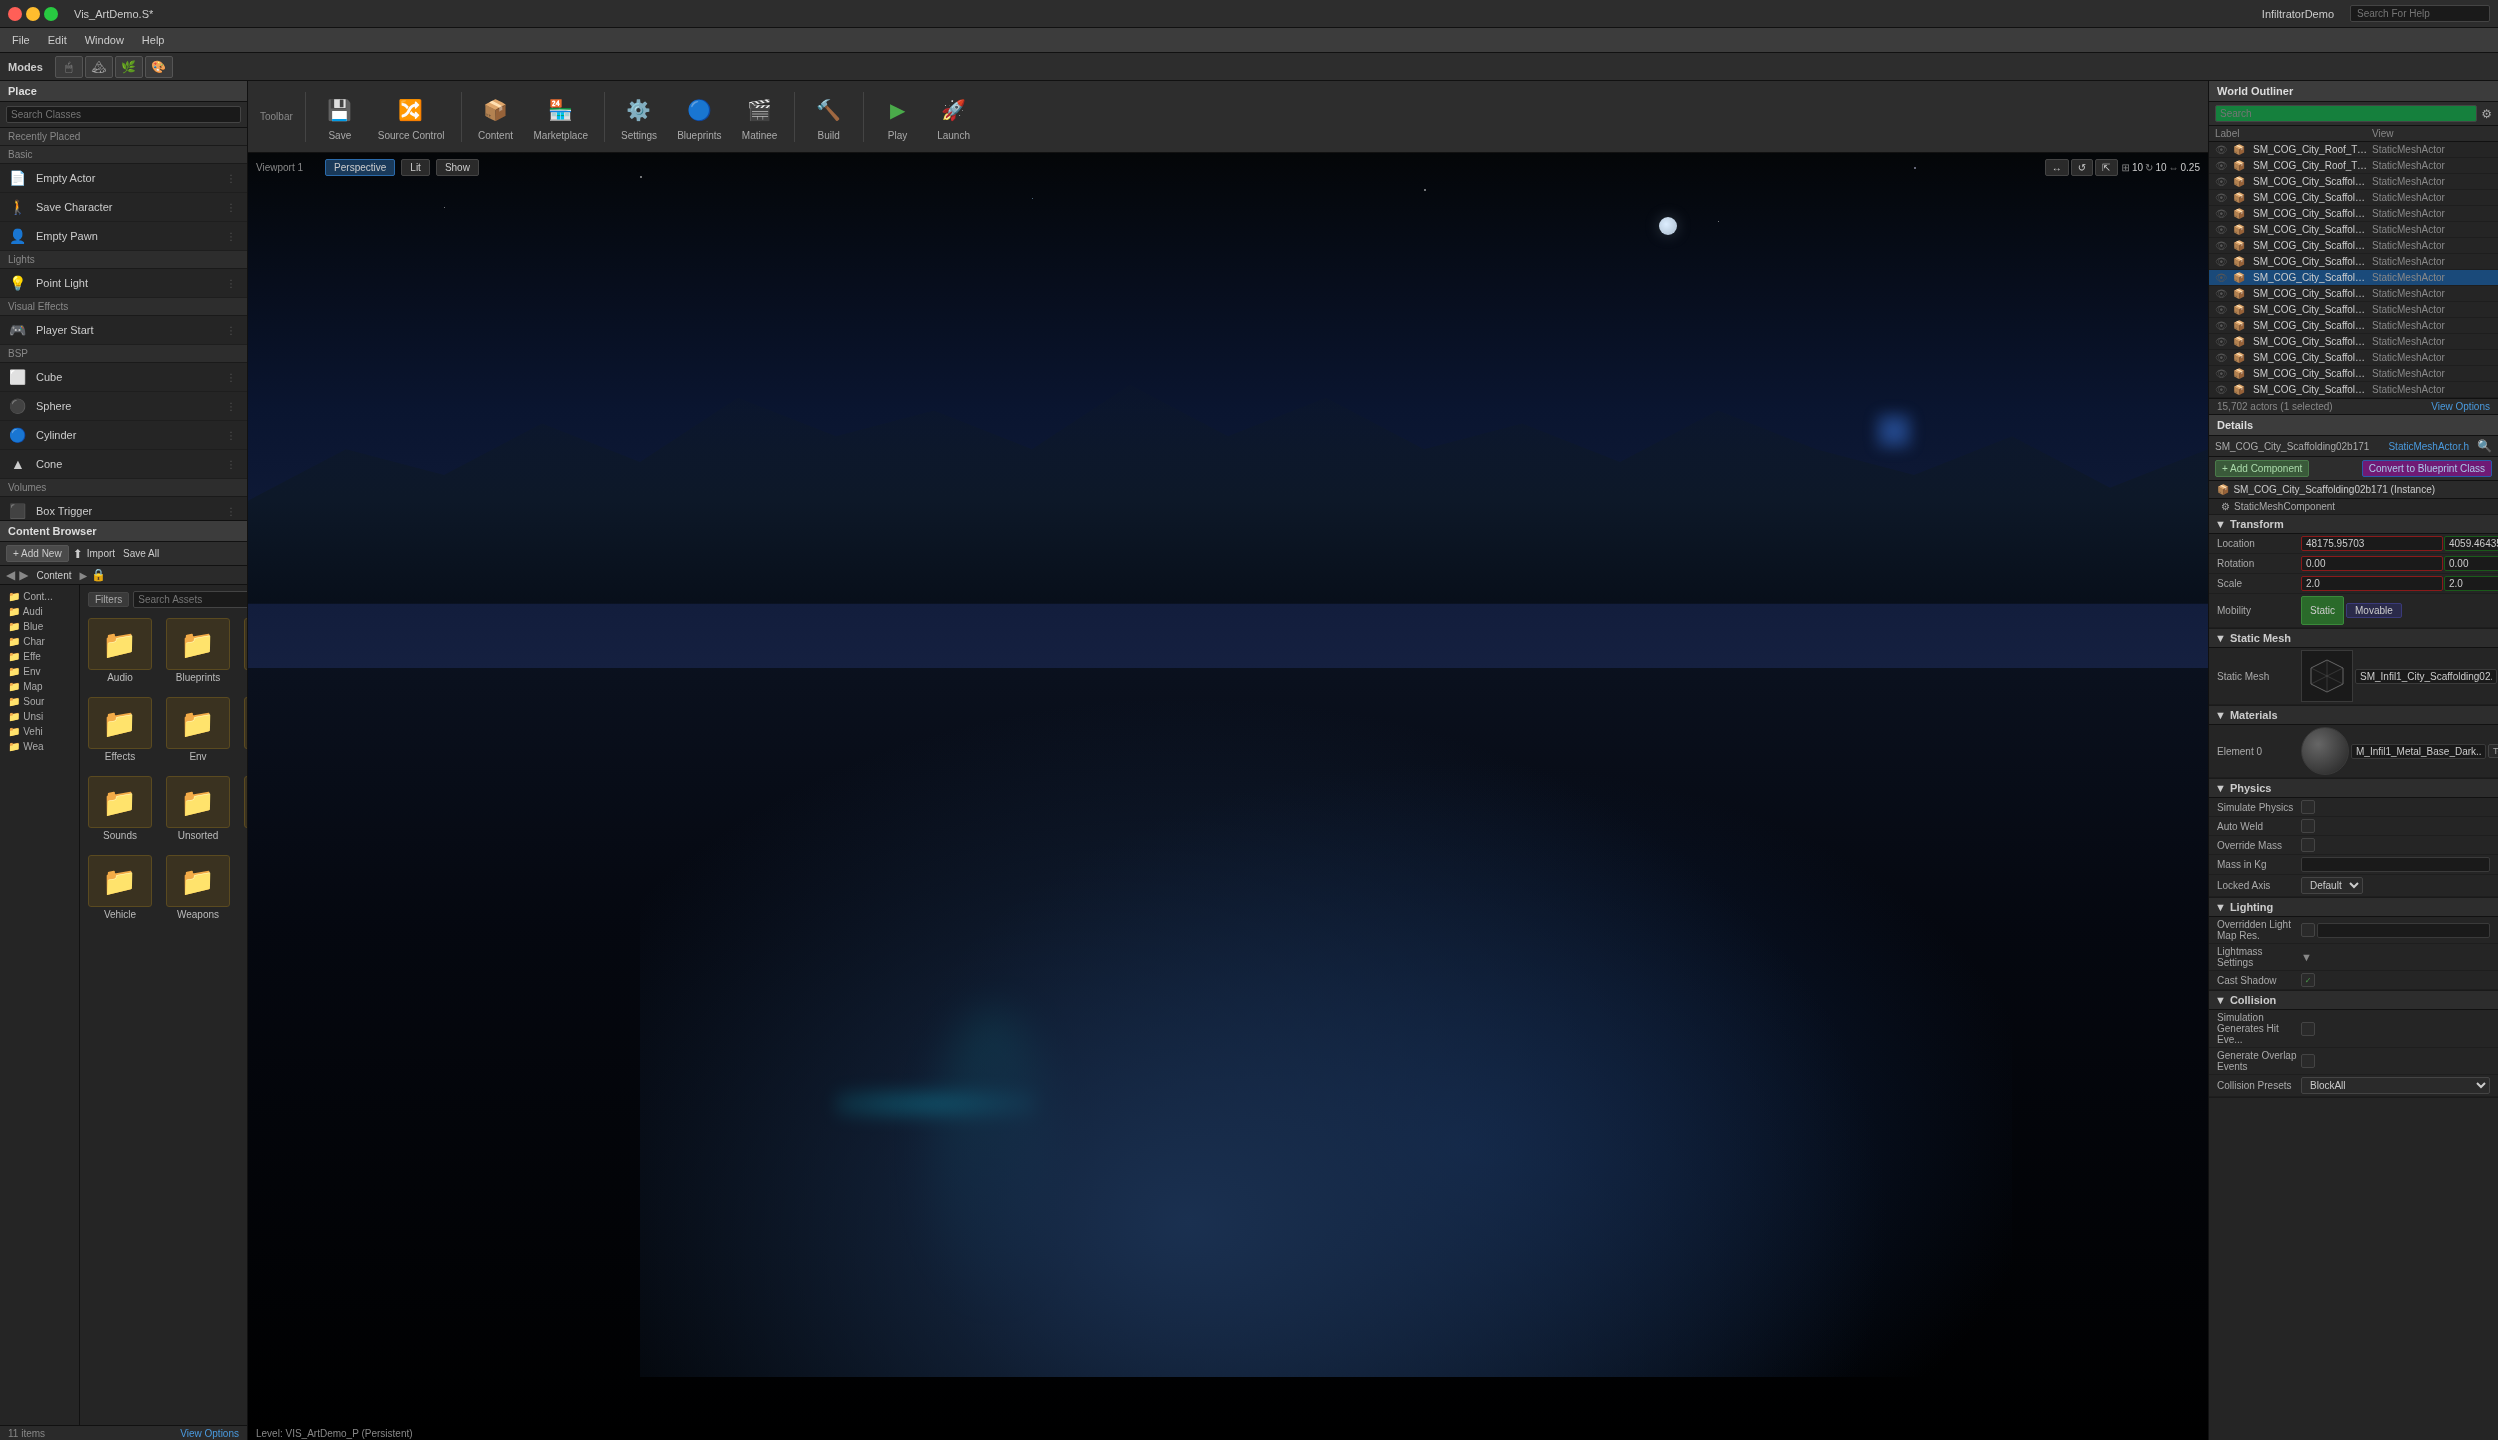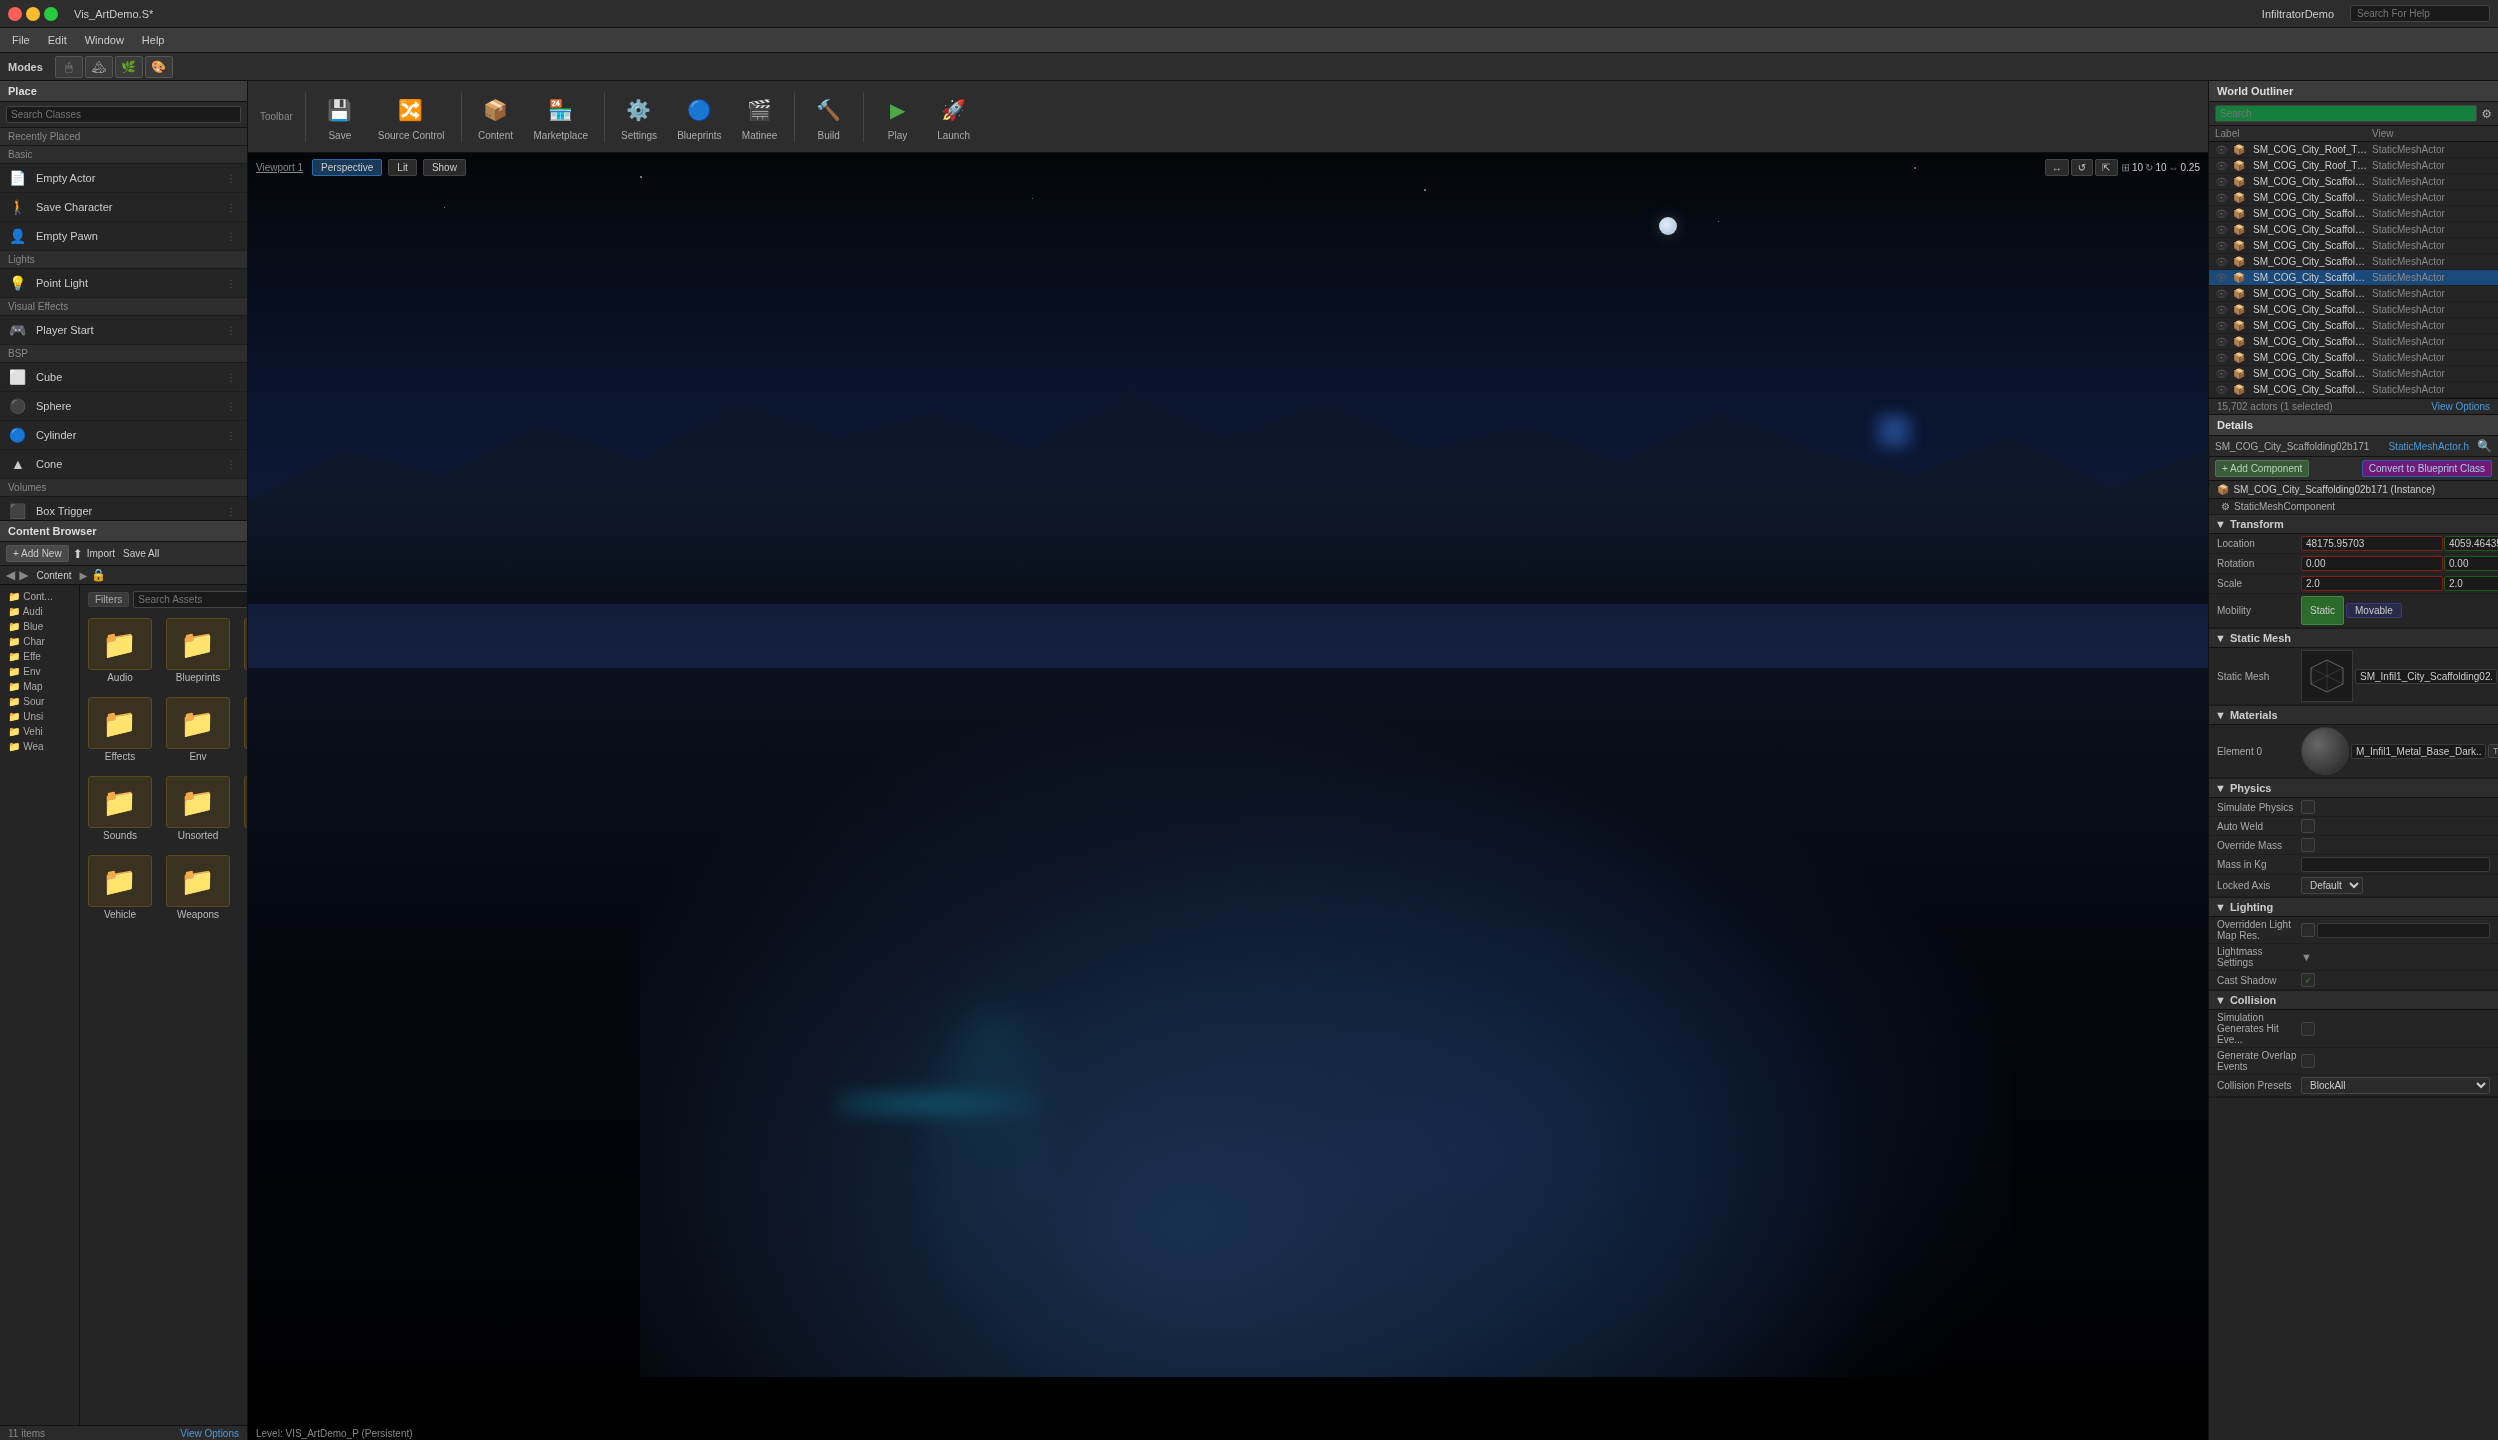--- a/index.html
+++ b/index.html
@@ -401,21 +401,21 @@
           <div style="position:absolute;top:3%;left:85%;width:2px;height:2px;background:#ddf;border-radius:50%;"></div>
           <div style="position:absolute;top:12%;left:10%;width:1px;height:1px;background:#fff;border-radius:50%;"></div>
         </div>
 
         <div style="position:absolute;top:5%;left:72%;width:18px;height:18px;background:radial-gradient(circle at 40% 40%,#ddeeff,#aabbcc);border-radius:50%;box-shadow:0 0 15px #aabbcc44;"></div>
 
         <div style="position:absolute;top:20%;right:15%;width:40px;height:40px;background:radial-gradient(circle,#4488ff88,transparent);filter:blur(6px);"></div>
       </div>
 
       <div id="viewport-overlay">
-        <span style="font-size:10px;color:#888;margin-right:3px;text-decoration:underline;">Viewport 1</span>
+        <span style="font-size:10px;color:#888;margin-right:16px;">Viewport 1</span>
         <button class="vp-btn active">Perspective</button>
         <button class="vp-btn">Lit</button>
         <button class="vp-btn">Show</button>
         <div class="vp-controls">
           <div style="display:flex;align-items:center;gap:2px;">
             <button class="vp-icon-btn">↔</button>
             <button class="vp-icon-btn">↺</button>
             <button class="vp-icon-btn">⇱</button>
           </div>
           <div style="display:flex;align-items:center;gap:2px;">

